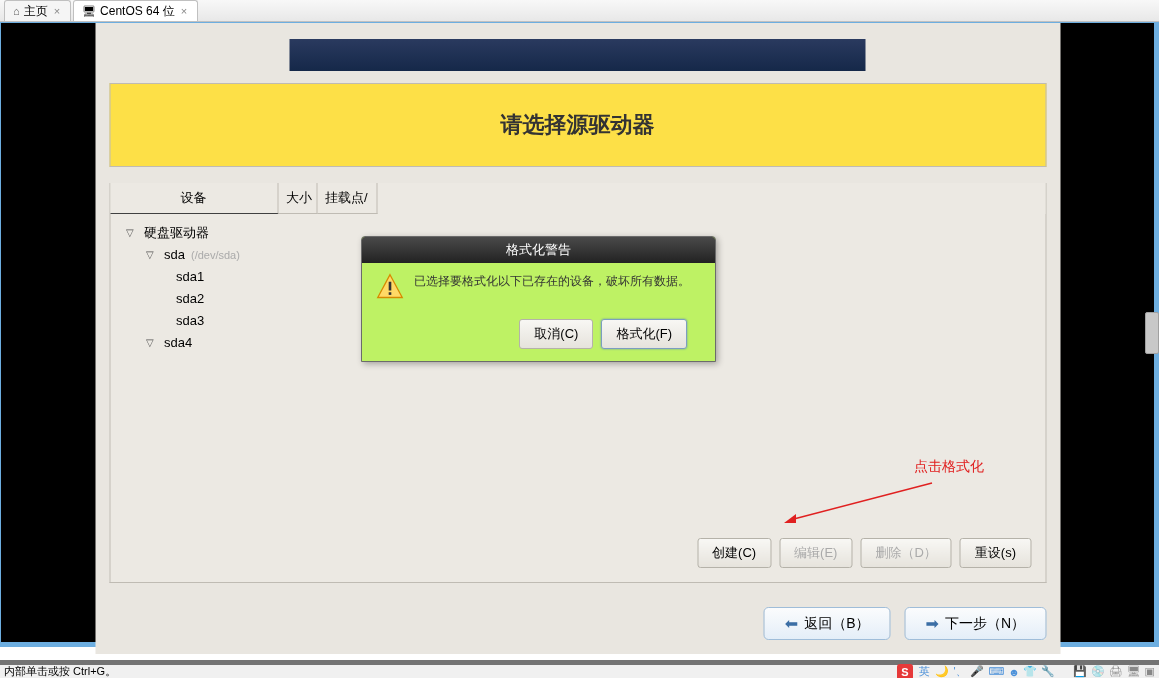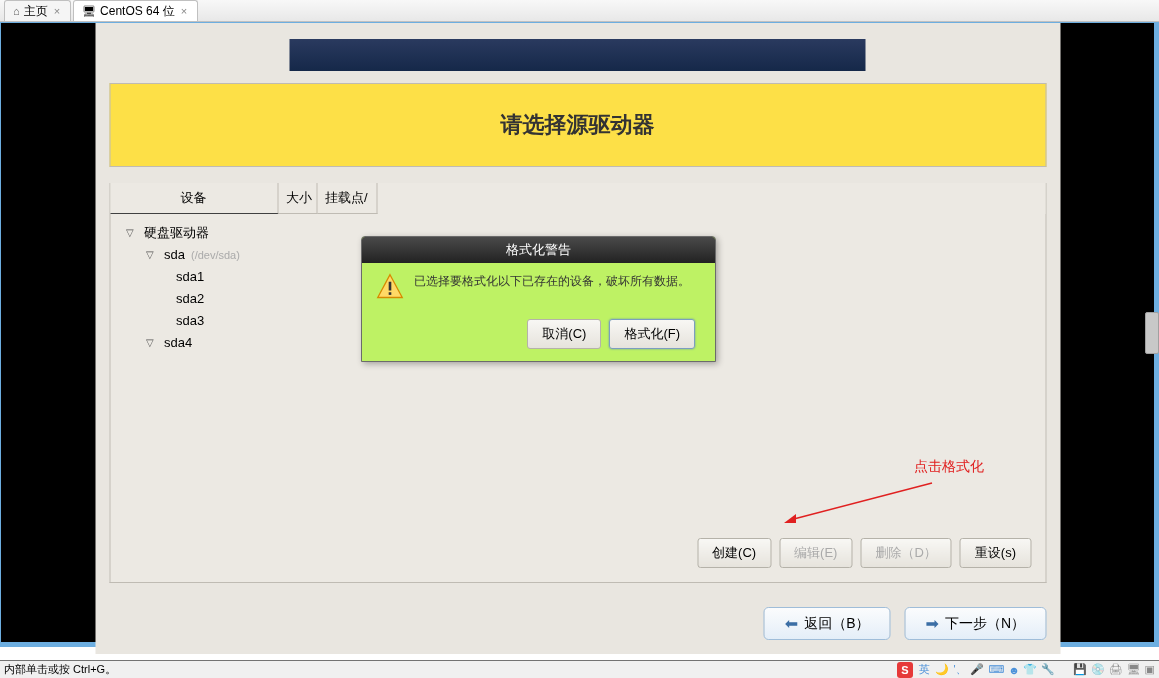--- a/index.html
+++ b/index.html
@@ -209,21 +209,21 @@
       right: 0;
       text-align: center;
       color: #ccc;
       font-family: "Courier New", monospace;
       font-size: 14px;
     }
     .dialog-actions {
       display: flex;
       justify-content: flex-end;
       gap: 8px;
-      padding: 8px 20px 12px;
+      padding: 8px 28px 12px;
     }
     .dialog-btn {
       padding: 5px 14px;
       border: 1px solid #b5b2a9;
       background: linear-gradient(#f8f7f4, #e6e3dc);
       border-radius: 3px;
       font-size: 13px;
       cursor: pointer;
     }
     .dialog-btn.primary {
@@ -250,21 +250,21 @@
     }
     
     
     .status-bar {
       position: absolute;
       bottom: 0;
       left: 0;
       width: 100%;
       height: 18px;
       background: #f0f0f0;
-      border-top: 1px solid #737373;
+      border-top: 5px solid #737373;
       display: flex;
       align-items: center;
       font-size: 11px;
       padding: 0 4px;
     }
     .status-left { flex: 1; }
     .status-icons { display: flex; gap: 4px; align-items: center; }
     .ime-badge {
       background: #e63939;
       color: #fff;

